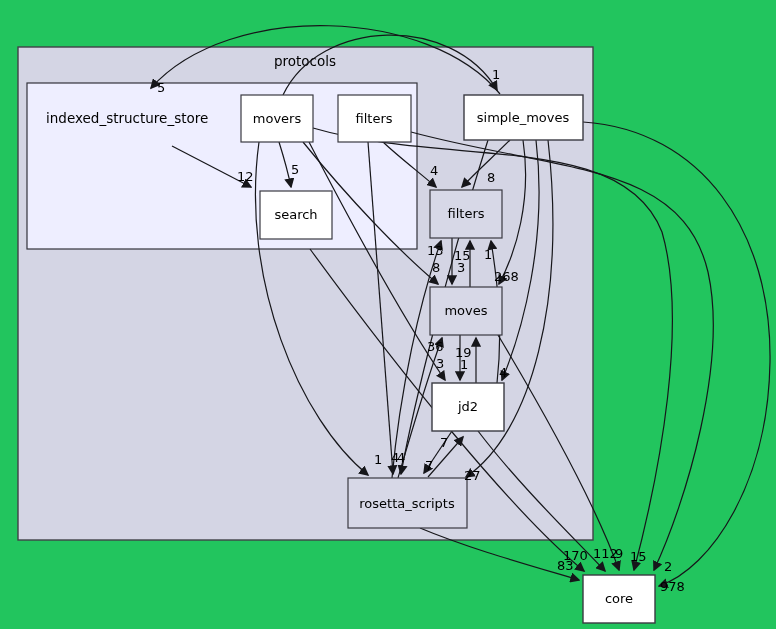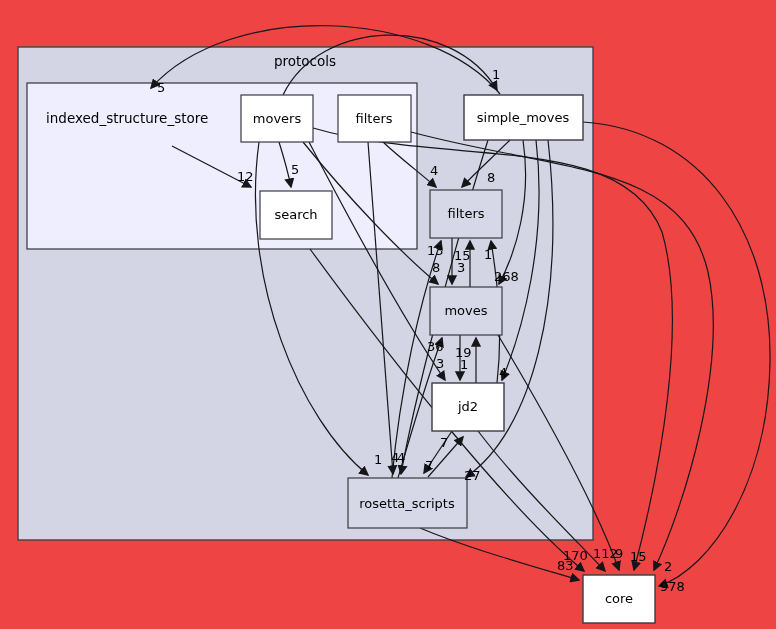--- a/index.html
+++ b/index.html
@@ -1,16 +1,16 @@
 <!DOCTYPE html>
 <html><head>
 <meta charset="utf-8">
 <style>
   html,body{margin:0;padding:0;background:#ffffff;}
-  .stage{position:relative;width:776px;height:629px;background:#ef4444;
+  .stage{position:relative;width:776px;height:629px;background:#22c55e;
          font-family:"DejaVu Sans","Liberation Sans",sans-serif;text-align:right;}
   svg{display:block;}
   .cluster{stroke:#404048;stroke-width:1.4;}
   .inner-cluster{stroke:#33333b;stroke-width:1.2;}
   .node{stroke:#3a3a42;stroke-width:1.2;}
   .node-red{stroke-width:1.4;}
   .edge{fill:none;stroke:#16161a;stroke-width:1.2;}
   .lbl{font-size:13px;fill:#000000;}
   .cluster-title{font-size:13.5px;fill:#000000;}
   .node-lbl{font-size:13px;fill:#000000;text-anchor:middle;}

